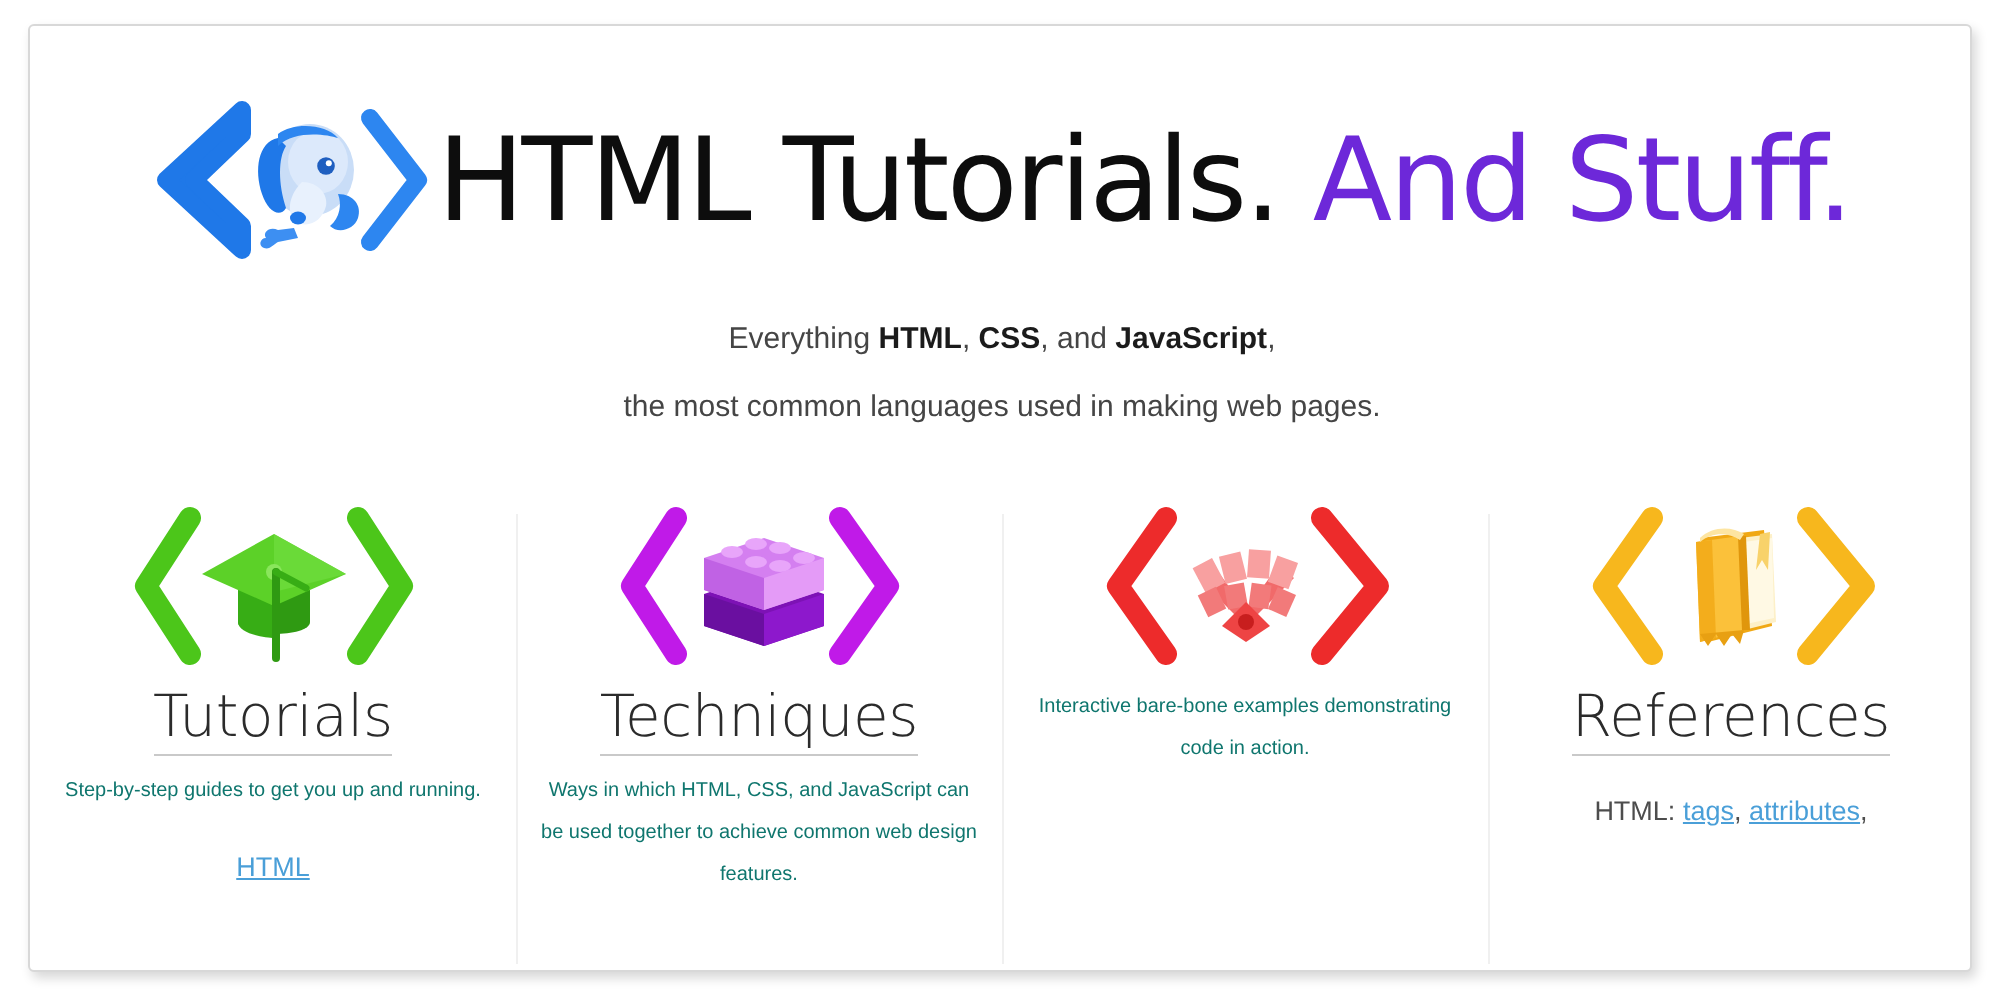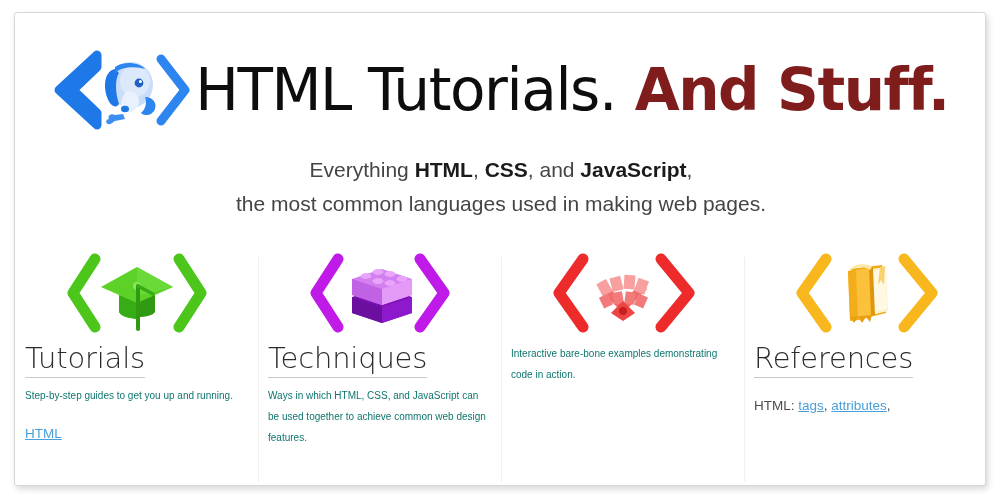--- a/index.html
+++ b/index.html
@@ -46,49 +46,49 @@
   }
 
   #site-title {
     font-size: 58px;
     line-height: 1;
     letter-spacing: -1.4px;
     white-space: nowrap;
     font-family: "DejaVu Sans", sans-serif;
   }
   #site-title .t-strong { font-weight: 400; color: #0d0d0d; }
-  #site-title .t-light  { font-weight: 700; color: #7f1d1d; }
+  #site-title .t-light  { font-weight: 400; color: #6d28d9; }
 
   
   #subtitle {
     position: absolute;
     left: 0;
     top: 140px;
     width: 972px;
     text-align: center;
     color: #454545;
-    font-size: 21px;
+    font-size: 15px;
     line-height: 34px;
     font-weight: 400;
   }
   #subtitle .kw { font-weight: 700; color: #1b1b1b; }
 
   
   #columns {
     position: absolute;
     left: 0;
     top: 238px;
     width: 972px;
     display: flex;
   }
 
   .col {
     width: 243px;
     padding: 0 10px;
-    text-align: left;
+    text-align: center;
     position: relative;
   }
   .col + .col::before {
     content: "";
     position: absolute;
     left: 0; top: 6px;
     width: 1px; height: 225px;
     background: #f0f0f0;
   }
 

